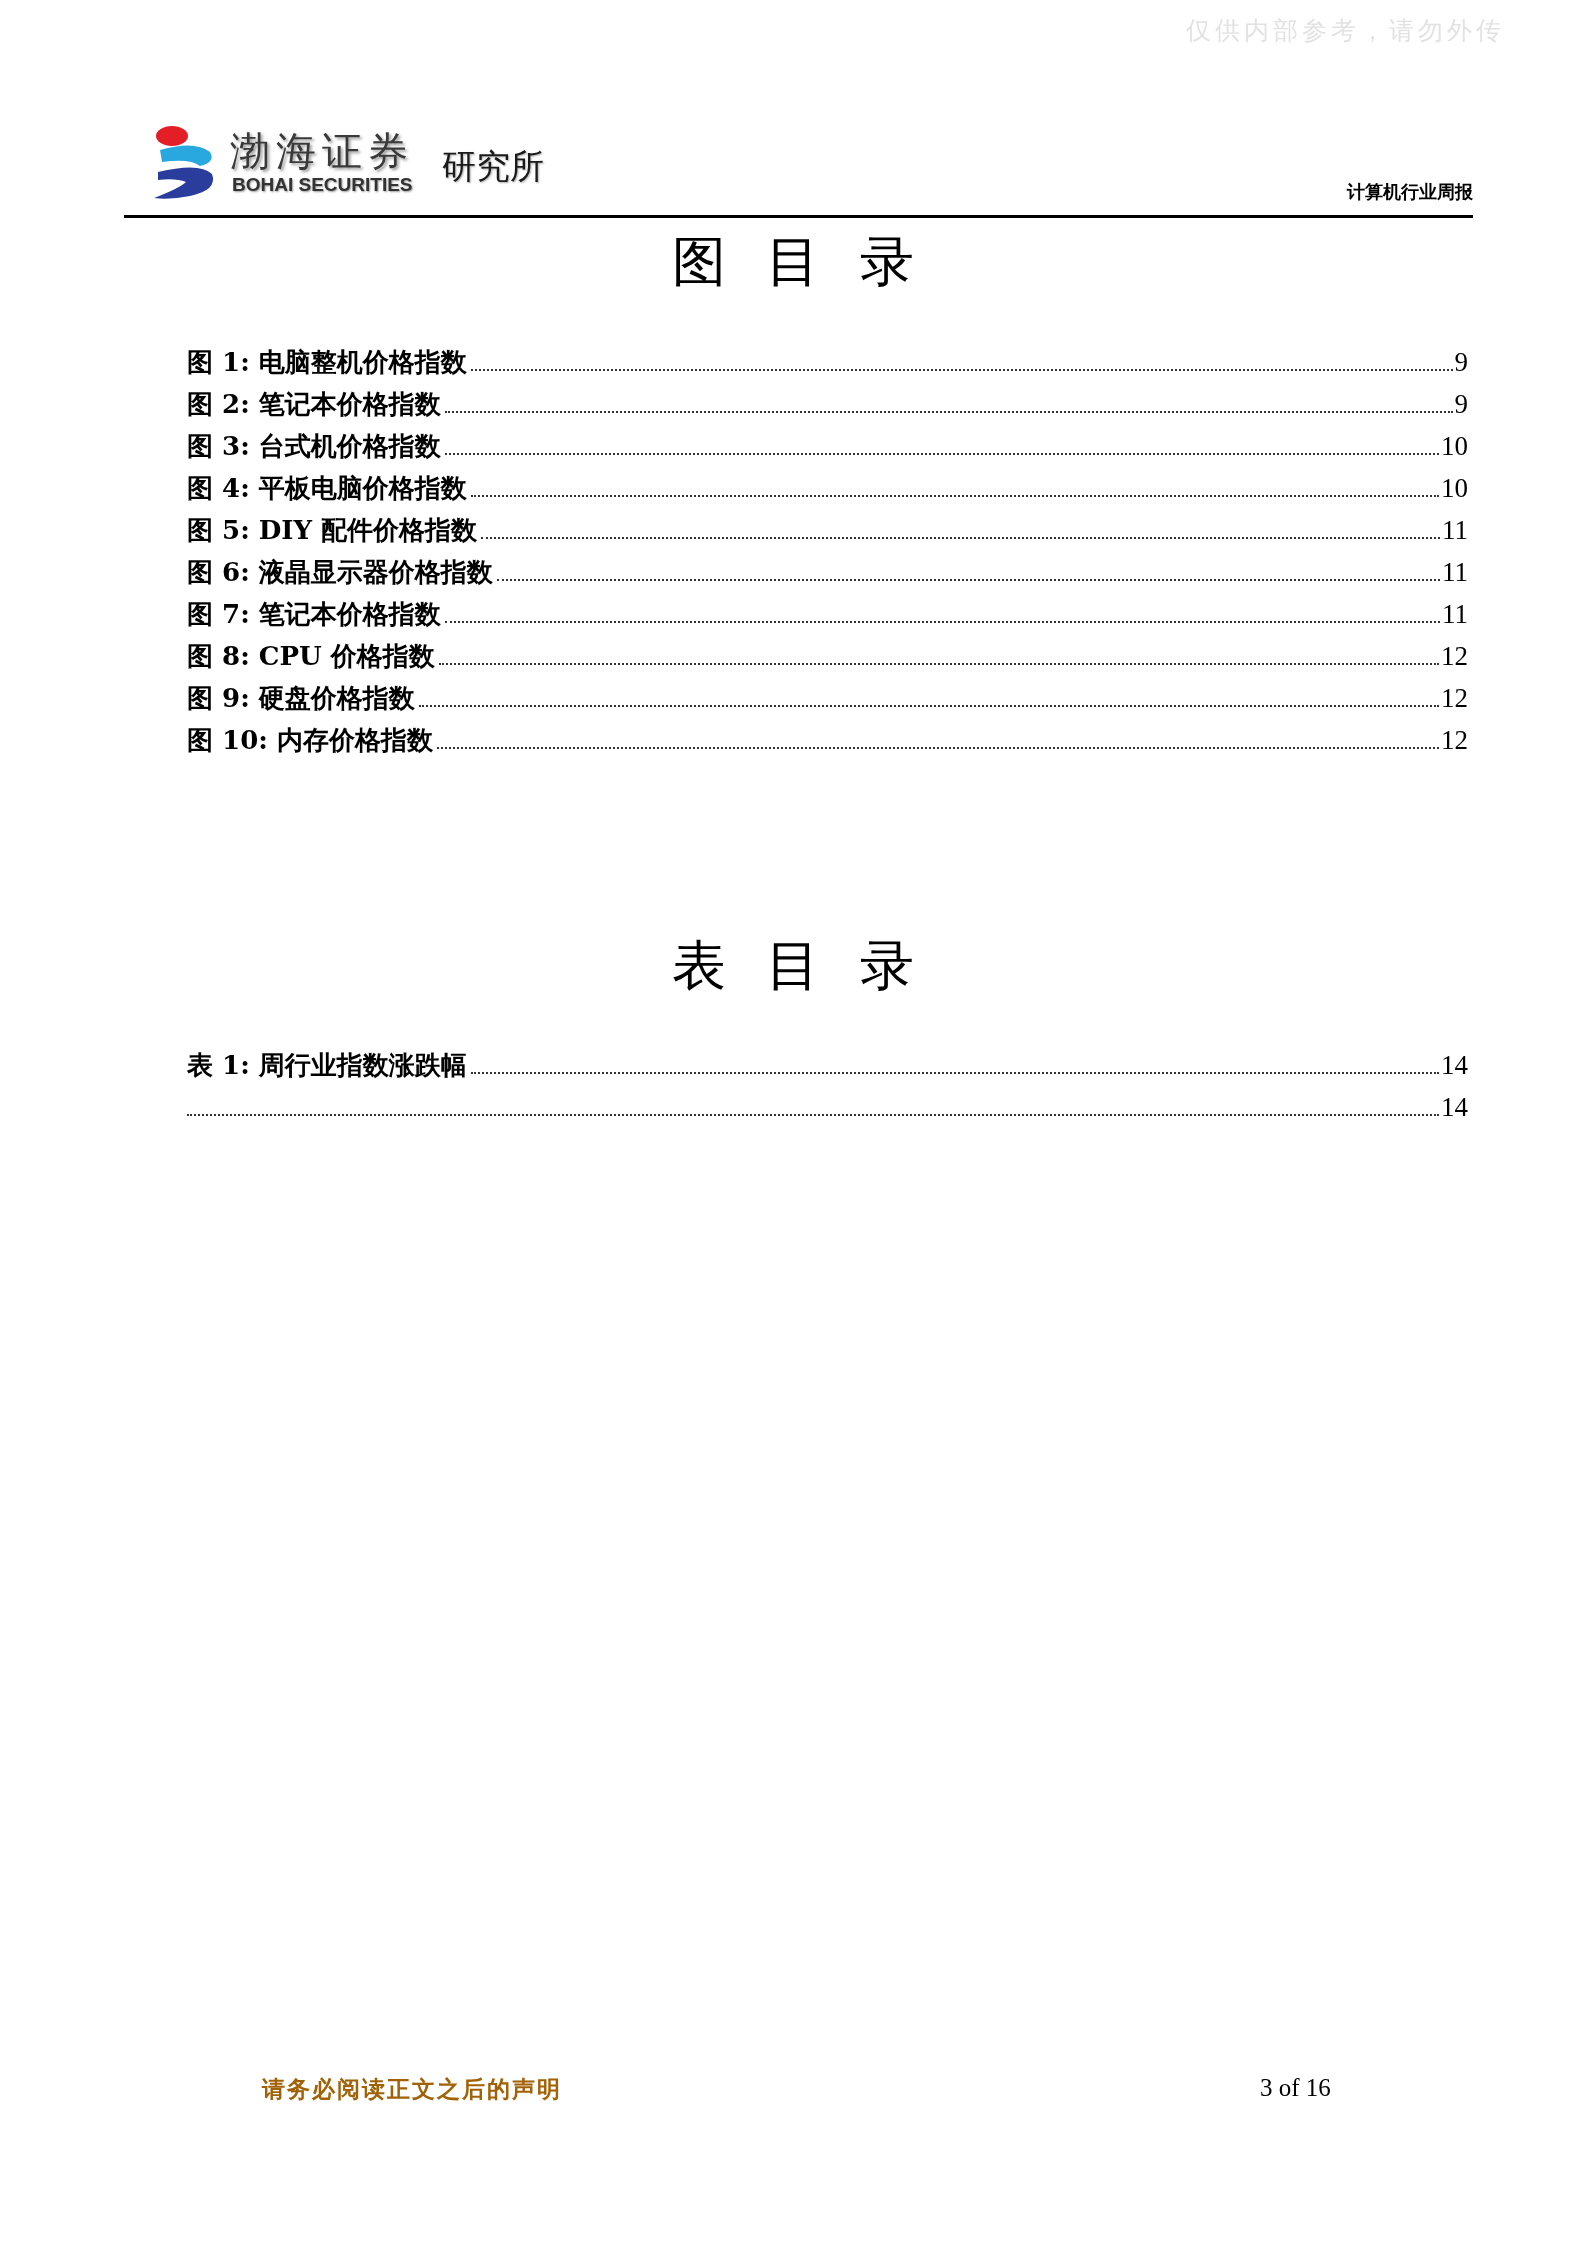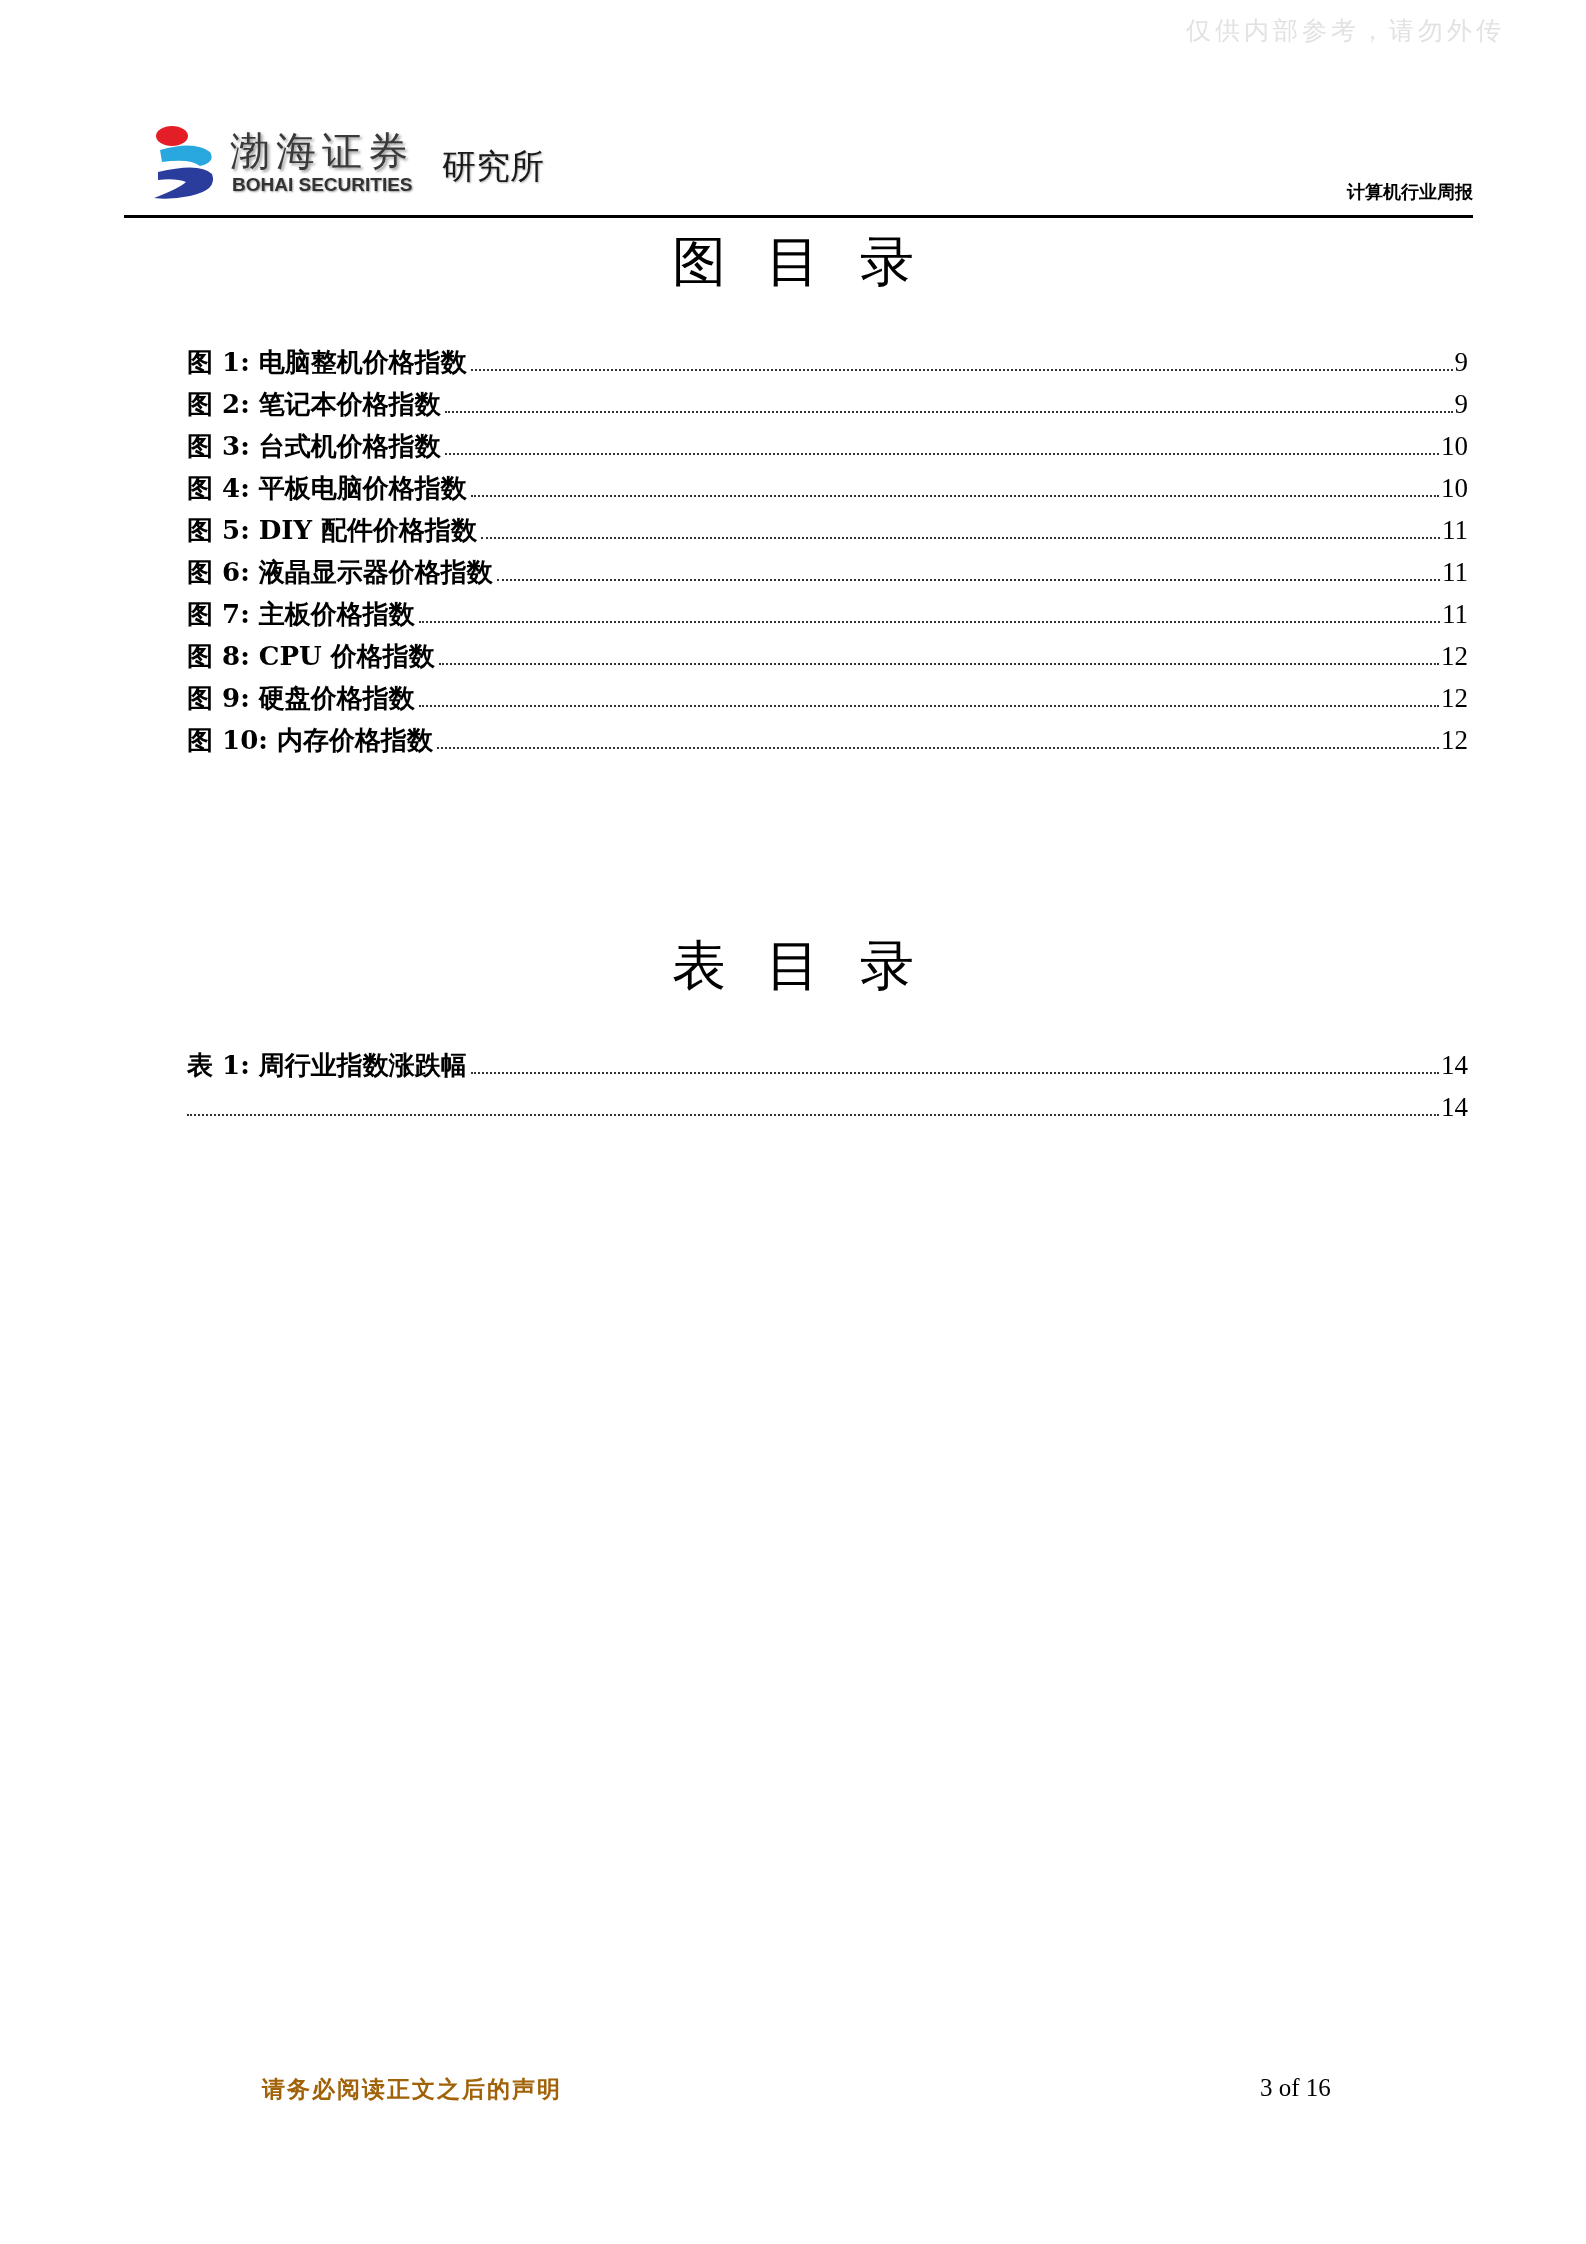--- a/index.html
+++ b/index.html
@@ -76,21 +76,21 @@
     <span class="toc-label">图 5:  DIY 配件价格指数</span>
     <span class="toc-leader"></span>
     <span class="toc-page">11</span>
   </div>
   <div class="toc-row">
     <span class="toc-label">图 6:  液晶显示器价格指数</span>
     <span class="toc-leader"></span>
     <span class="toc-page">11</span>
   </div>
   <div class="toc-row">
-    <span class="toc-label">图 7:  主板价格指数</span>
+    <span class="toc-label">图 7:  笔记本价格指数</span>
     <span class="toc-leader"></span>
     <span class="toc-page">11</span>
   </div>
   <div class="toc-row">
     <span class="toc-label">图 8:  CPU 价格指数</span>
     <span class="toc-leader"></span>
     <span class="toc-page">12</span>
   </div>
   <div class="toc-row">
     <span class="toc-label">图 9:  硬盘价格指数</span>

